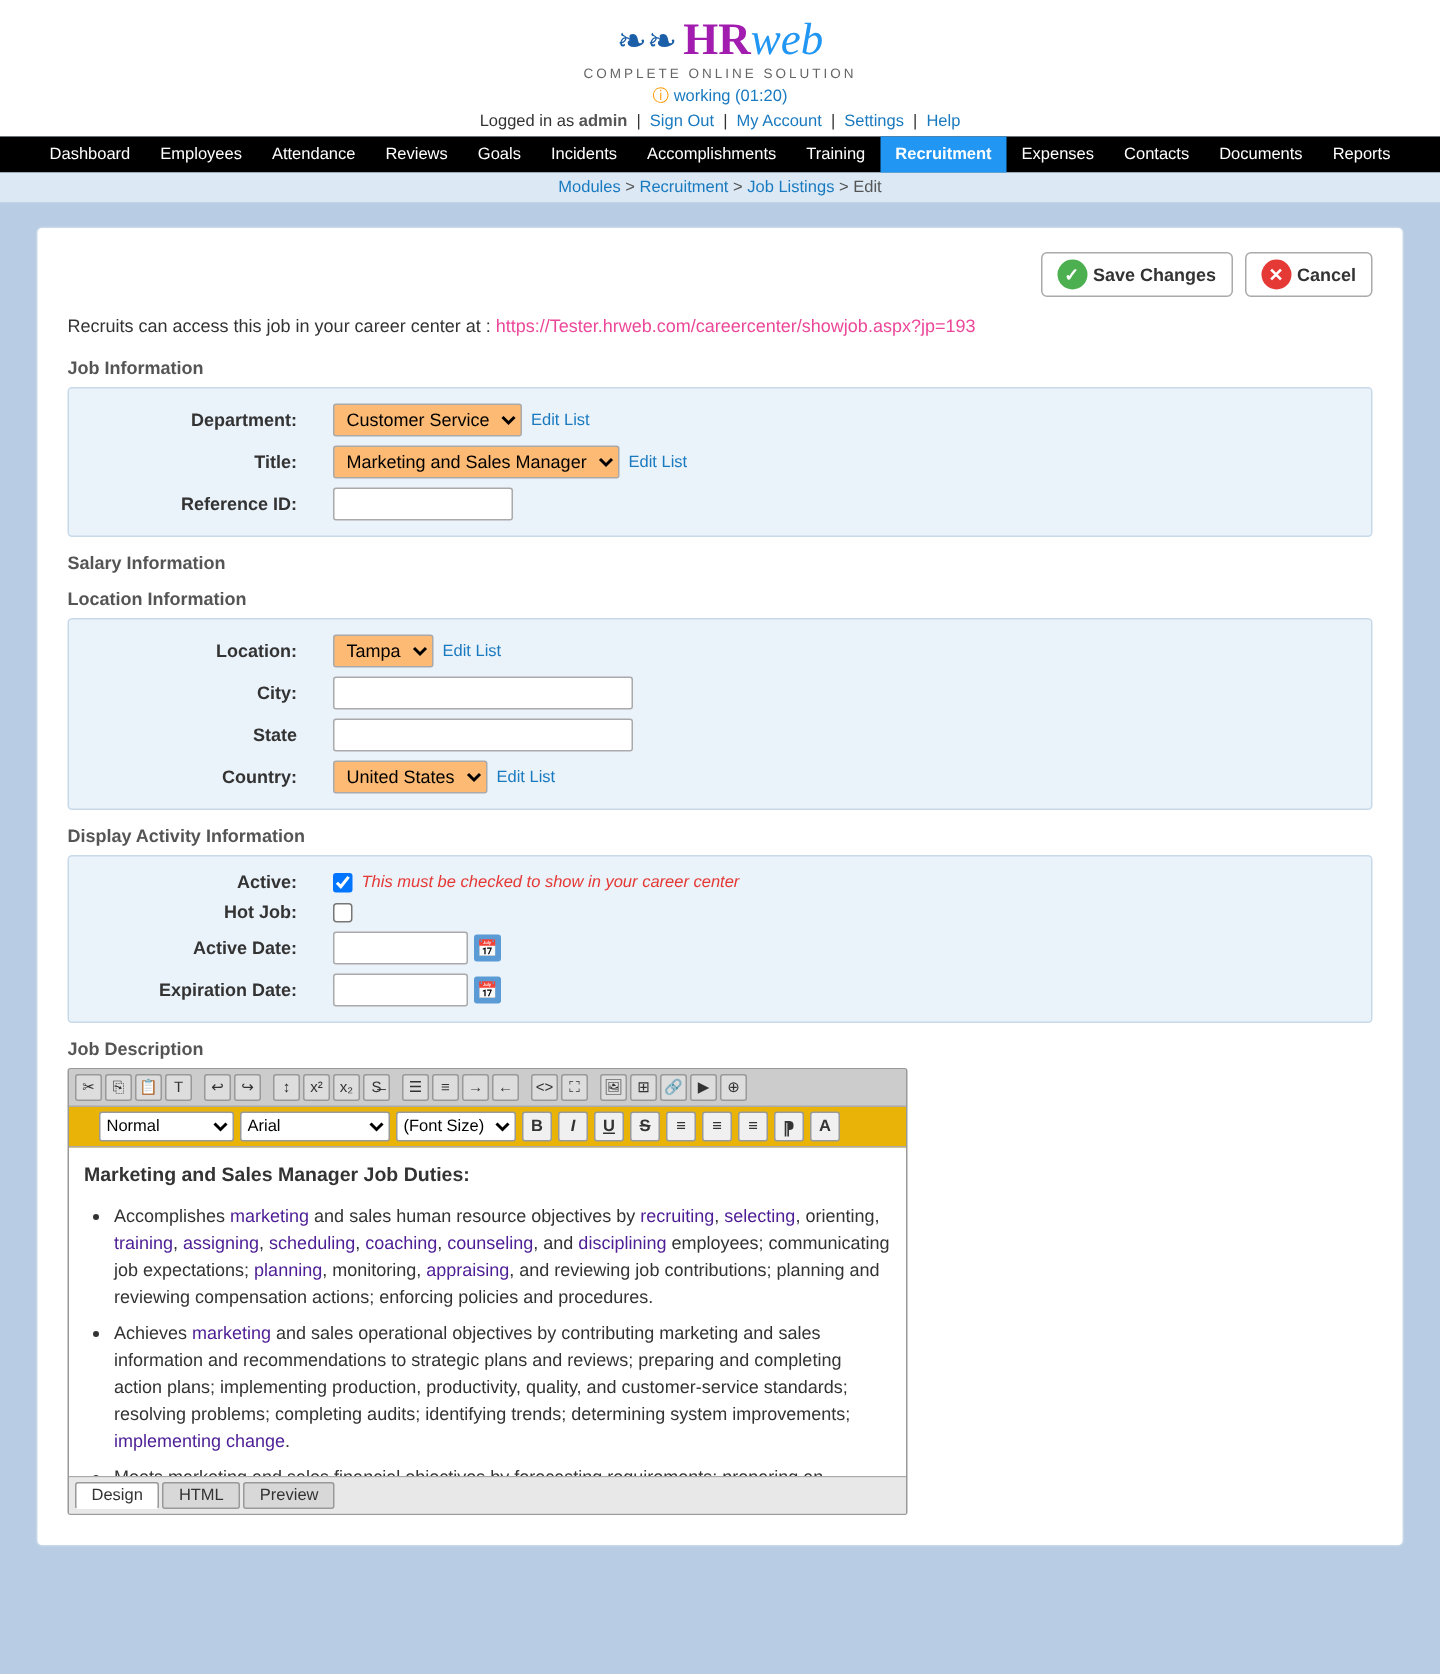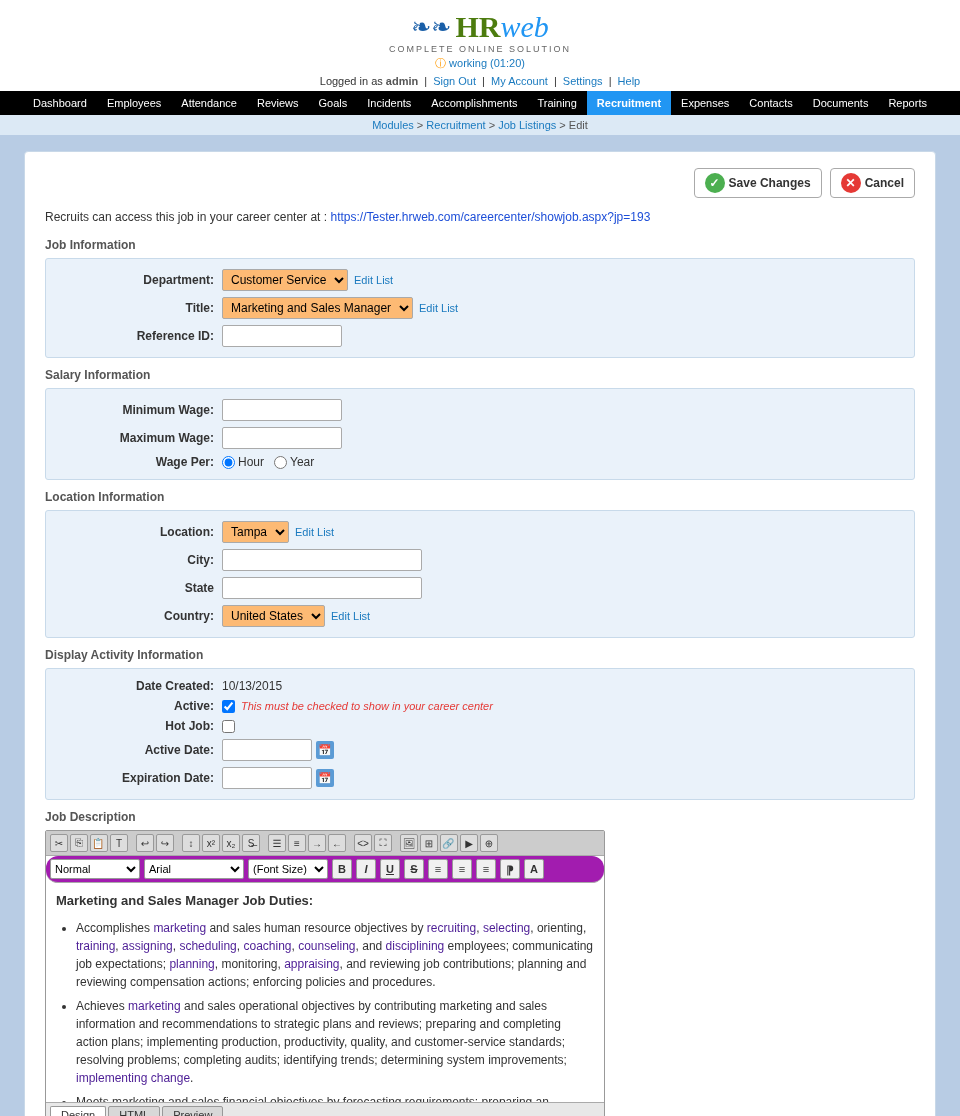--- a/index.html
+++ b/index.html
@@ -129,21 +129,21 @@
       color: #fff;
       font-size: 12px;
     }
 
     
     .career-url-text {
       font-size: 12px;
       margin-bottom: 14px;
       color: #333;
     }
-    .career-url-text a { color: #1d4ed8; text-align: right; }
+    .career-url-text a { color: #ec4899; text-align: right; }
 
     
     .section-header {
       font-size: 12px;
       font-weight: bold;
       color: #555;
       margin-bottom: 6px;
       margin-top: 10px;
     }
 
@@ -160,21 +160,21 @@
       align-items: center;
       margin-bottom: 6px;
     }
     .form-row:last-child { margin-bottom: 0; }
     .form-label {
       text-align: right;
       font-weight: bold;
       font-size: 12px;
       color: #333;
       min-width: 160px;
-      padding-right: 8px;
+      padding-right: 24px;
       flex-shrink: 0;
     }
     .form-control {
       display: flex;
       align-items: center;
       gap: 6px;
       flex: 1;
     }
     .form-control select {
       font-size: 12px;
@@ -259,27 +259,26 @@
       border: 1px solid #999;
       border-radius: 2px;
       cursor: pointer;
       display: inline-flex;
       align-items: center;
       justify-content: center;
       font-size: 10px;
       color: #333;
     }
     .editor-format-bar {
-      background: #a21caf;
+      background: #eab308;
       border-bottom: 1px solid #aaa;
-      padding: 3px 4px;
+      padding: 3px 20px;
       display: flex;
       align-items: center;
       gap: 4px;
-      border-radius: 12px;
     }
     .editor-format-bar select {
       font-size: 11px;
       height: 20px;
       border: 1px solid #999;
       border-radius: 2px;
       background: #fff;
     }
     .editor-format-btn {
       width: 20px;
@@ -352,21 +351,21 @@
       align-items: center;
     }
     .logo-waves {
       color: #1a5fa8;
       font-size: 24px;
       margin-right: 4px;
     }
     .logo-hr {
       font-size: 30px;
       font-weight: bold;
-      color: #4d7c0f;
+      color: #a21caf;
       font-family: Georgia, serif;
     }
     .logo-web-part {
       font-size: 30px;
       font-style: italic;
       color: #2196f3;
       font-family: Georgia, serif;
     }
   </style>
 </head>
@@ -463,47 +462,20 @@
       </div>
       <div class="form-row">
         <div class="form-label">Reference ID:</div>
         <div class="form-control">
           <input type="text" style="width: 120px;">
         </div>
       </div>
     </div>
 
     <div class="section-header">Salary Information</div>
-    <div class="form-section">
-      <div class="form-row">
-        <div class="form-label">Minimum Wage:</div>
-        <div class="form-control">
-          <input type="text" style="width: 120px;">
-        </div>
-      </div>
-      <div class="form-row">
-        <div class="form-label">Maximum Wage:</div>
-        <div class="form-control">
-          <input type="text" style="width: 120px;">
-        </div>
-      </div>
-      <div class="form-row">
-        <div class="form-label">Wage Per:</div>
-        <div class="form-control">
-          <div class="radio-group">
-            <label>
-              <input type="radio" name="wage_per" checked="" style=""> Hour
-            </label>
-            <label>
-              <input type="radio" name="wage_per" style=""> Year
-            </label>
-          </div>
-        </div>
-      </div>
-    </div>
 
     <div class="section-header">Location Information</div>
     <div class="form-section">
       <div class="form-row">
         <div class="form-label">Location:</div>
         <div class="form-control">
           <select>
             <option>Tampa</option>
           </select>
           <a class="edit-list-link">Edit List</a>
@@ -527,26 +499,20 @@
           <select>
             <option>United States</option>
           </select>
           <a class="edit-list-link">Edit List</a>
         </div>
       </div>
     </div>
 
     <div class="section-header">Display Activity Information</div>
     <div class="form-section">
-      <div class="form-row">
-        <div class="form-label">Date Created:</div>
-        <div class="form-control">
-          <span>10/13/2015</span>
-        </div>
-      </div>
       <div class="form-row">
         <div class="form-label">Active:</div>
         <div class="form-control">
           <input type="checkbox" checked="" style="">
           <span class="active-note">This must be checked to show in your career center</span>
         </div>
       </div>
       <div class="form-row">
         <div class="form-label">Hot Job:</div>
         <div class="form-control">

